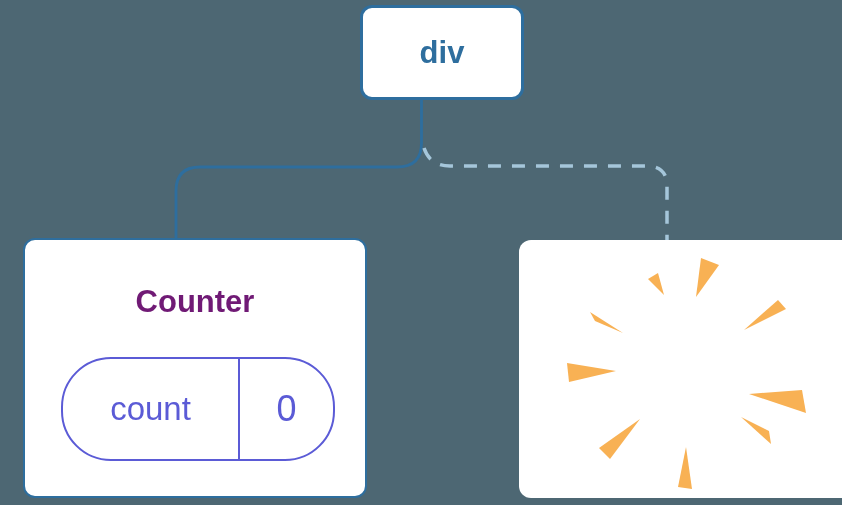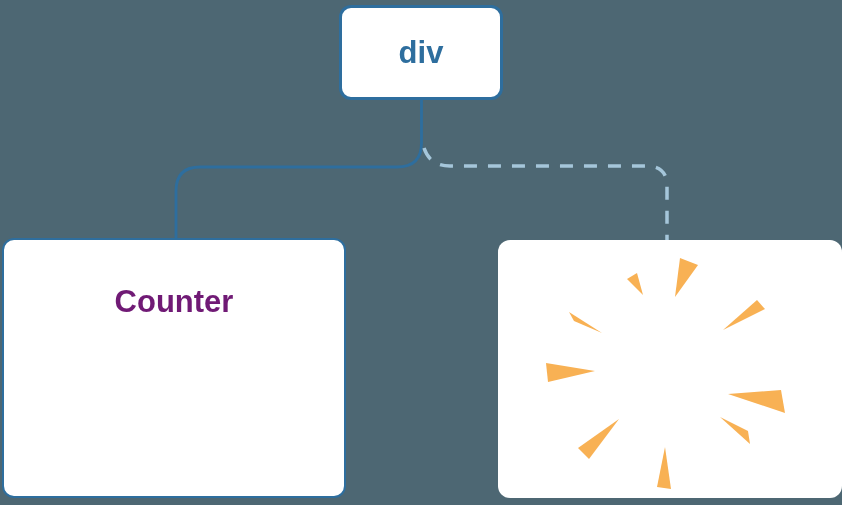--- a/index.html
+++ b/index.html
@@ -28,20 +28,21 @@
   .connector-dashed {
     fill: none;
     stroke-width: 3.5;
     stroke-dasharray: 13 11;
     stroke-linecap: butt;
   }
   .node {
     position: absolute;
     background: #ffffff;
     box-sizing: border-box;
+    margin-left: 21px;
   }
   .node-root {
     left: 339px;
     top: 5px;
     width: 164px;
     height: 95px;
     border: 3px solid #2e6e9e;
     border-radius: 12px;
     display: flex;
     align-items: center;
@@ -122,20 +123,24 @@
     <path class="connector-solid" d="M 421.5 99 L 421.5 143 Q 421.5 167 397 167 L 200 167 Q 176 167 176 191 L 176 239" stroke="#2e6e9e"></path>
     <path class="connector-dashed" d="M 424 148 Q 430 166 450 166 L 647 166 Q 667 166 667 186 L 667 241" stroke="#a5c6da"></path>
   </svg>
 
   <div class="node node-root">
     <span>div</span>
   </div>
 
   <div class="node node-counter">
     <div class="counter-title">Counter</div>
+    <div class="state-pill">
+      <div class="state-key-cell">count</div>
+      <div class="state-val-cell">0</div>
+    </div>
   </div>
 
   <div class="node node-removed">
     <svg class="burst-svg" viewBox="0 0 344 258" xmlns="http://www.w3.org/2000/svg">
       <g stroke-linejoin="round" fill="#f8b154">
         <polygon points="177,57 182,18 200,25"></polygon>
         <polygon points="145,55 129,39 139,33"></polygon>
         <polygon points="225,90 259,60 267,69"></polygon>
         <polygon points="104,93 71,72 76,81"></polygon>
         <polygon points="97,131 48,123 50,142"></polygon>

